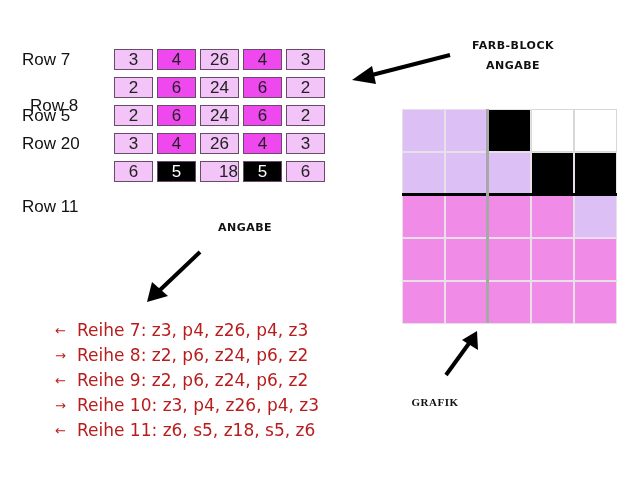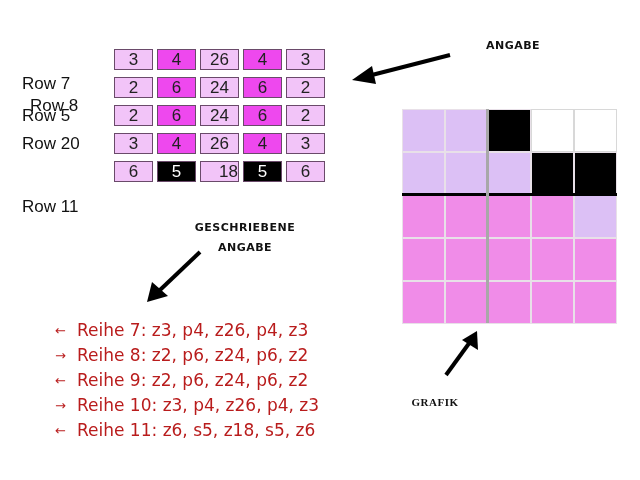--- a/index.html
+++ b/index.html
@@ -17,21 +17,21 @@
   .gcell.P{background:#f08ce8;}
   .gcell.B{background:#000;}
   .gcell.W{background:#fff;border-color:#d8d8d8;}
   .wline{position:absolute;left:55px;font-family:"DejaVu Sans",sans-serif;font-size:17px;color:#b91c1c;line-height:22px;white-space:nowrap;}
   .wline .arr{display:inline-block;width:22px;font-size:13px;vertical-align:middle;}
 </style>
 </head>
 <body>
 
 <div id="blocks">
-    <div class="rowlabel" style="top: 49px; margin-top: 24px;">Row 7</div>
+    <div class="rowlabel" style="top: 49px;">Row 7</div>
     <div class="cell z" style="left: 114px; top: 49px;">3</div>
     <div class="cell p" style="left: 157px; top: 49px;">4</div>
     <div class="cell z" style="left: 200px; top: 49px;">26</div>
     <div class="cell p" style="left: 243px; top: 49px;">4</div>
     <div class="cell z" style="left: 286px; top: 49px;">3</div>
     <div class="rowlabel" style="top: 95px; margin-left: 8px;">Row 8</div>
     <div class="cell z" style="left: 114px; top: 77px;">2</div>
     <div class="cell p" style="left: 157px; top: 77px;">6</div>
     <div class="cell z" style="left: 200px; top: 77px;">24</div>
     <div class="cell p" style="left: 243px; top: 77px;">6</div>
@@ -50,39 +50,39 @@
     <div class="cell z" style="left: 286px; top: 133px;">3</div>
     <div class="rowlabel" style="top: 161px; margin-top: 35px;">Row 11</div>
     <div class="cell z" style="left: 114px; top: 161px;">6</div>
     <div class="cell s" style="left: 157px; top: 161px;">5</div>
     <div class="cell z" style="left: 200px; top: 161px; text-align: right;">18</div>
     <div class="cell s" style="left: 243px; top: 161px;">5</div>
     <div class="cell z" style="left: 286px; top: 161px;">6</div>
   </div>
 
 <div class="handlabel" style="left:458px;top:36px;width:110px;">
+  <div>FARB-BLOCK</div>
   <div>ANGABE</div>
 </div>
 <svg class="abs" style="left:0;top:0" width="640" height="480">
   <g>
     <line x1="450" y1="55" x2="368" y2="76" stroke="#000" stroke-width="4"></line>
     <polygon points="352,80 372,66 376,84" fill="#000"></polygon>
   </g>
   <g>
     <line x1="200" y1="252" x2="160" y2="290" stroke="#000" stroke-width="4"></line>
     <polygon points="147,302 152,282 168,296" fill="#000"></polygon>
   </g>
   <g>
     <line x1="446" y1="375" x2="470" y2="342" stroke="#000" stroke-width="4"></line>
     <polygon points="477,331 462,340 478,350" fill="#000"></polygon>
   </g>
 </svg>
 
 <div class="handlabel" style="left:180px;top:218px;width:130px;">
-  <div>GESCHRIEBENE</div>
   <div>ANGABE</div>
 </div>
 
 <div class="grid" id="grid">
     <div class="gcell L" style="left: 0px; top: 0px;"></div>
     <div class="gcell L" style="left: 43px; top: 0px;"></div>
     <div class="gcell B" style="left: 86px; top: 0px;"></div>
     <div class="gcell W" style="left: 129px; top: 0px;"></div>
     <div class="gcell W" style="left: 172px; top: 0px;"></div>
     <div class="gcell L" style="left: 0px; top: 43px;"></div>

